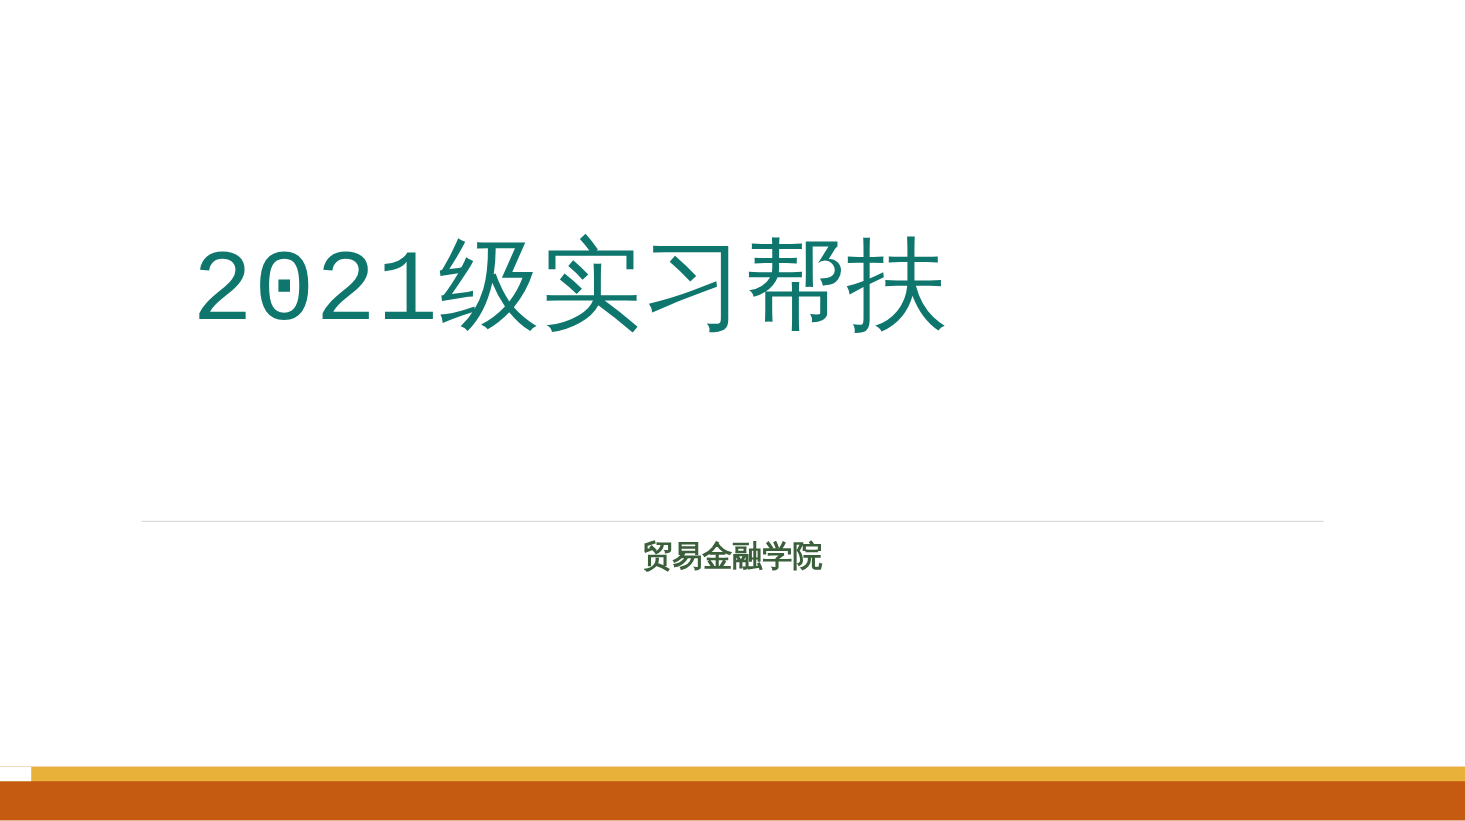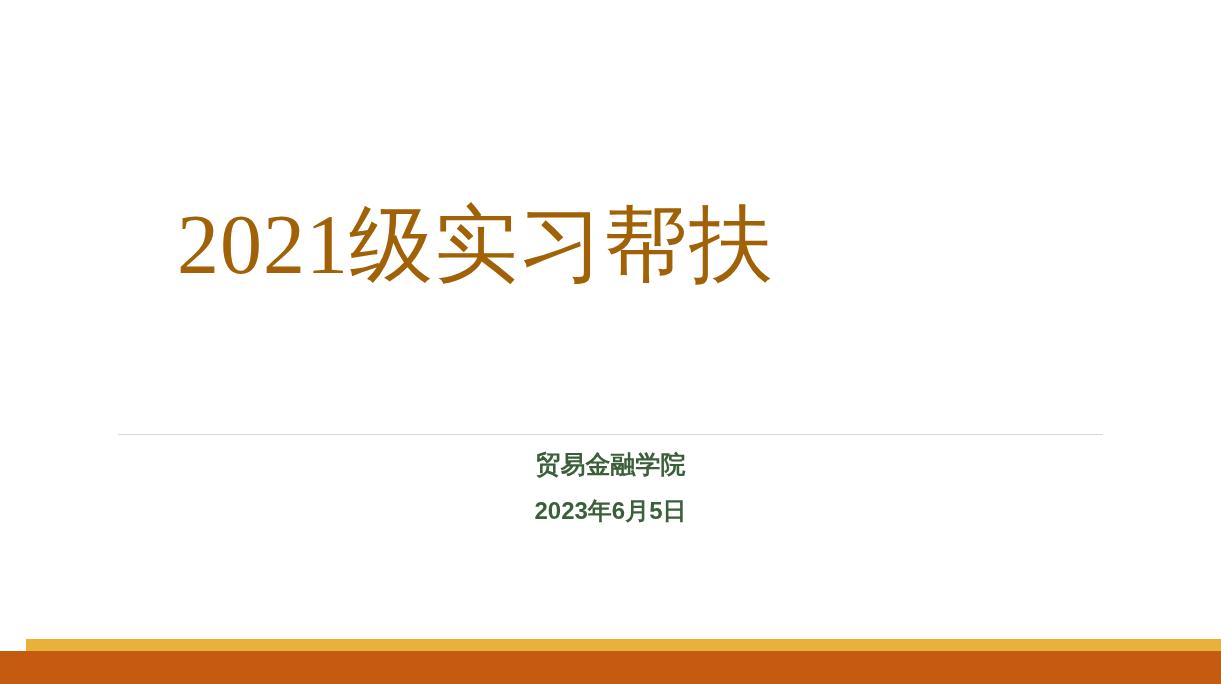--- a/index.html
+++ b/index.html
@@ -18,22 +18,22 @@
     overflow: hidden;
   }
   .title-block {
     position: absolute;
     left: 0;
     top: 198px;
     width: 1221px;
     text-align: center;
   }
   .title-line {
-    color: #a16207;
-    font-family: Liberation Serif, serif;
+    color: #0f766e;
+    font-family: Liberation Mono, monospace;
     font-weight: 400;
     font-size: 84px;
     line-height: 1.12;
     letter-spacing: 1px;
     white-space: nowrap;
   }
   .title-line-1 {
     padding-right: 270px;
   }
   .title-line-2 {
@@ -105,21 +105,20 @@
 <div class="slide">
 
   <div class="title-block">
     <div class="title-line title-line-1">2021级实习帮扶</div>
   </div>
 
   <div class="divider"></div>
 
   <div class="subtitle-block">
     <p class="subtitle-line">贸易金融学院</p>
-    <p class="subtitle-line date">2023年6月5日</p>
   </div>
 
   <div class="bottom-bar">
     <div class="band-orange"></div>
     <div class="band-yellow"></div>
     <div class="band-white-left"></div>
   </div>
 
 </div>
 

